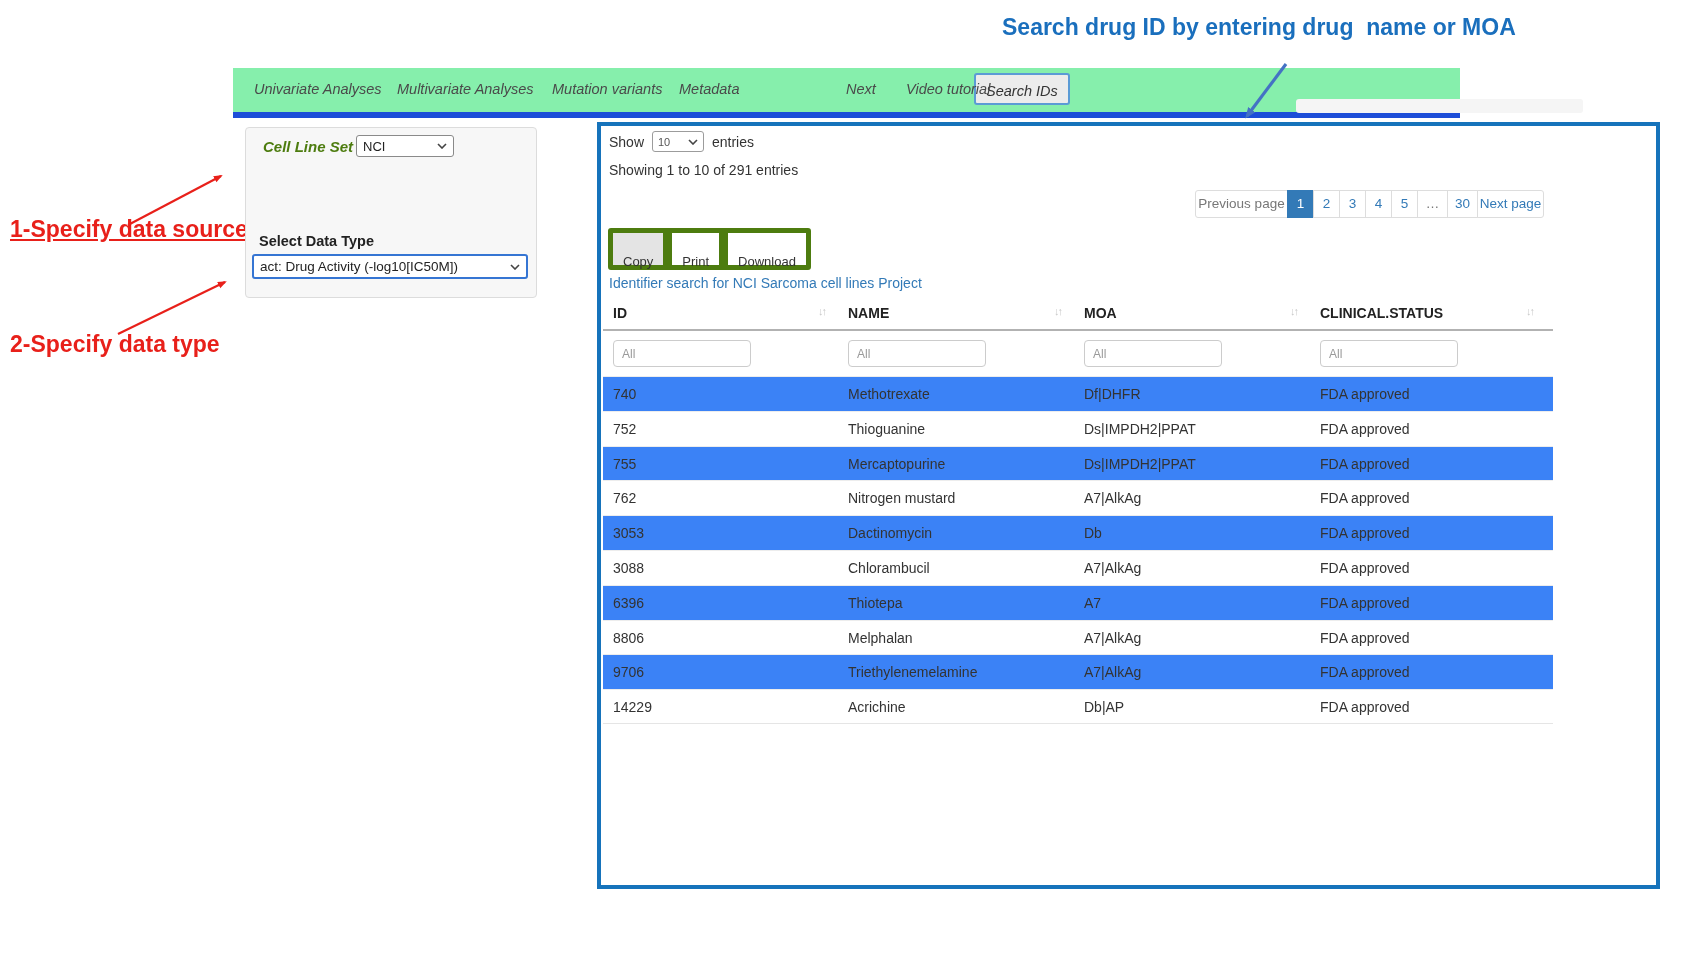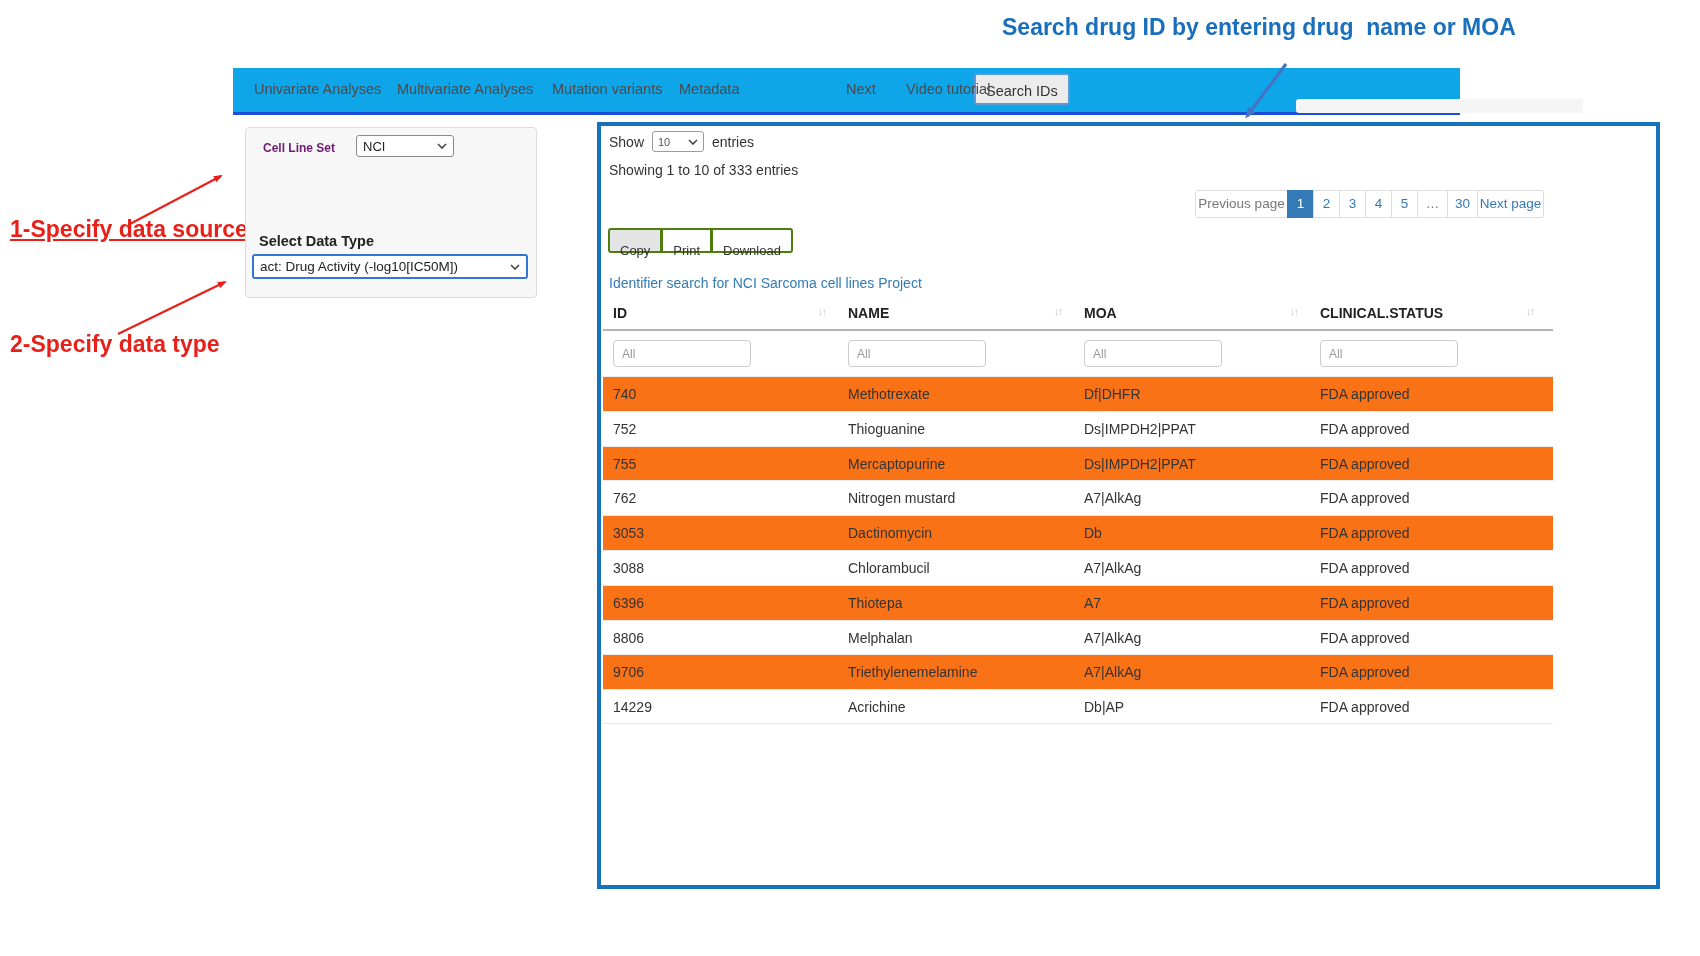--- a/index.html
+++ b/index.html
@@ -12,36 +12,36 @@
     position:absolute;left:1002px;top:14px;font-size:23px;font-weight:bold;
     color:#1a6fbd;white-space:pre;letter-spacing:0px;
   }
   .red-note{position:absolute;color:#e8201a;font-weight:bold;font-size:23px;white-space:nowrap;}
   .note1{left:10px;top:216px;text-decoration:underline;}
   .note2{left:10px;top:331px;}
   .arrow-layer{position:absolute;left:0;top:0;width:1700px;height:956px;pointer-events:none;z-index:50;}
   
   .navbar{
     position:absolute;left:233px;top:68px;width:1227px;height:44px;
-    background:#0ea5e9;border-bottom:3px solid #1d4ed8;
+    background:#86efac;border-bottom:6px solid #1d4ed8;font-style:italic;
   }
   .nav-tab{position:absolute;top:13px;font-size:14.5px;color:#4a4a4a;white-space:nowrap;cursor:default;}
   .nav-tab-box{
     position:absolute;left:741px;top:5px;height:32px;line-height:32px;padding:0 10px;
     background:#ececec;border:2px solid #5b9bd5;border-radius:3px;font-size:14.5px;color:#333;
     box-sizing:border-box;
   }
   .strip2{position:absolute;left:1296px;top:99px;width:287px;height:14px;background:#f5f5f5;border-radius:3px;}
   
   .side-panel{
     position:absolute;left:245px;top:127px;width:292px;height:171px;
     background:#f7f7f7;border:1px solid #dcdcdc;border-radius:4px;box-sizing:border-box;
   }
   .cls-row{position:absolute;left:17px;top:10px;height:24px;}
-  .cls-label{font-weight:bold;font-size:12px;color:#701a75;}
+  .cls-label{font-weight:bold;font-size:15px;color:#4d7c0f;font-style:italic;}
   .select{
     background:#fff;border:1px solid #8a8a8a;border-radius:3px;box-sizing:border-box;
     display:flex;align-items:center;justify-content:space-between;cursor:default;
   }
   .cls-select{position:absolute;left:93px;top:-3px;width:98px;height:22px;padding:0 6px;font-size:13px;color:#222;}
   .dt-label{position:absolute;left:13px;top:105px;font-weight:bold;font-size:14.5px;color:#222;}
   .dt-select{
     position:absolute;left:6px;top:126px;width:276px;height:25px;padding:0 6px;
     border:2px solid #3575d3;font-size:13.5px;color:#222;
   }
@@ -64,41 +64,41 @@
   }
   .page-prev{width:93px;color:#777;border-radius:3px 0 0 3px;margin-left:0;}
   .page-num{width:27px;}
   .page-active{background:#337ab7;border-color:#337ab7;color:#fff;}
   .page-dots{width:31px;color:#777;}
   .page-30{width:31px;}
   .page-next{width:67px;border-radius:0 3px 3px 0;}
   
   .export-group{position:absolute;left:608px;top:228px;height:27px;display:flex;font-size:13px;}
   .exp-btn{
-    height:25px;line-height:25px;box-sizing:border-box;border:2px solid #4d7c0f;background:#fff;
-    color:#333;padding:8px 10px;margin-left:-1px;cursor:pointer;
+    height:42px;line-height:25px;box-sizing:border-box;border:5px solid #4d7c0f;background:#fff;
+    color:#333;padding:16px 10px;margin-left:-1px;cursor:pointer;
   }
   .exp-copy{background:#e4e4e4;border-radius:3px 0 0 3px;margin-left:0;}
   .exp-down{border-radius:0 3px 3px 0;}
   .id-link{position:absolute;left:609px;top:275px;font-size:14px;color:#337ab7;cursor:pointer;}
   
   .th{position:absolute;top:305px;font-size:14px;font-weight:bold;color:#222;cursor:pointer;}
   .sort{position:absolute;top:305px;font-size:11px;color:#c9c9c9;letter-spacing:-2px;cursor:pointer;}
   .head-line{position:absolute;left:603px;top:329px;width:950px;border-top:2px solid #b2b2b2;}
   .filter-input{
     position:absolute;top:340px;width:138px;height:27px;box-sizing:border-box;
     border:1px solid #ccc;border-radius:4px;padding:0 8px;font-size:12px;color:#444;
     font-family:"Liberation Sans","DejaVu Sans",sans-serif;background:#fff;
   }
   .filter-input::placeholder{color:#9a9a9a;opacity:1;}
   .trow{
     position:absolute;left:603px;width:950px;height:34.8px;box-sizing:border-box;
     border-top:1px solid #ededed;background:#fff;
   }
-  .trow.odd{background:#f97316;}
+  .trow.odd{background:#3b82f6;}
   .trow.last{border-bottom:1px solid #e5e5e5;}
   .trow .c{position:absolute;top:9px;font-size:14px;color:#333;white-space:nowrap;}
   .c1{left:10px;} .c2{left:245px;} .c3{left:481px;} .c4{left:717px;}
 </style>
 </head>
 <body>
 
 <div class="canvas">
 
   <div class="big-title">Search drug ID by entering drug  name or MOA</div>
@@ -142,21 +142,21 @@
     <span class="show-label">Show</span>
     <div class="select show-select">
       <span>10</span>
       <svg class="chev" width="10" height="6" viewBox="0 0 10 6">
           <polyline points="1,1 5,5 9,1" fill="none" stroke="#444" stroke-width="1.6"></polyline>
         </svg>
     </div>
     <span class="entries-label">entries</span>
   </div>
 
-  <div class="showing-text">Showing 1 to 10 of 333 entries</div>
+  <div class="showing-text">Showing 1 to 10 of 291 entries</div>
 
   <div class="pagination">
     <div class="page-btn page-prev">Previous page</div>
     <div class="page-btn page-num page-active">1</div>
     <div class="page-btn page-num">2</div>
     <div class="page-btn page-num">3</div>
     <div class="page-btn page-num">4</div>
     <div class="page-btn page-num">5</div>
     <div class="page-btn page-dots">…</div>
     <div class="page-btn page-30">30</div>

